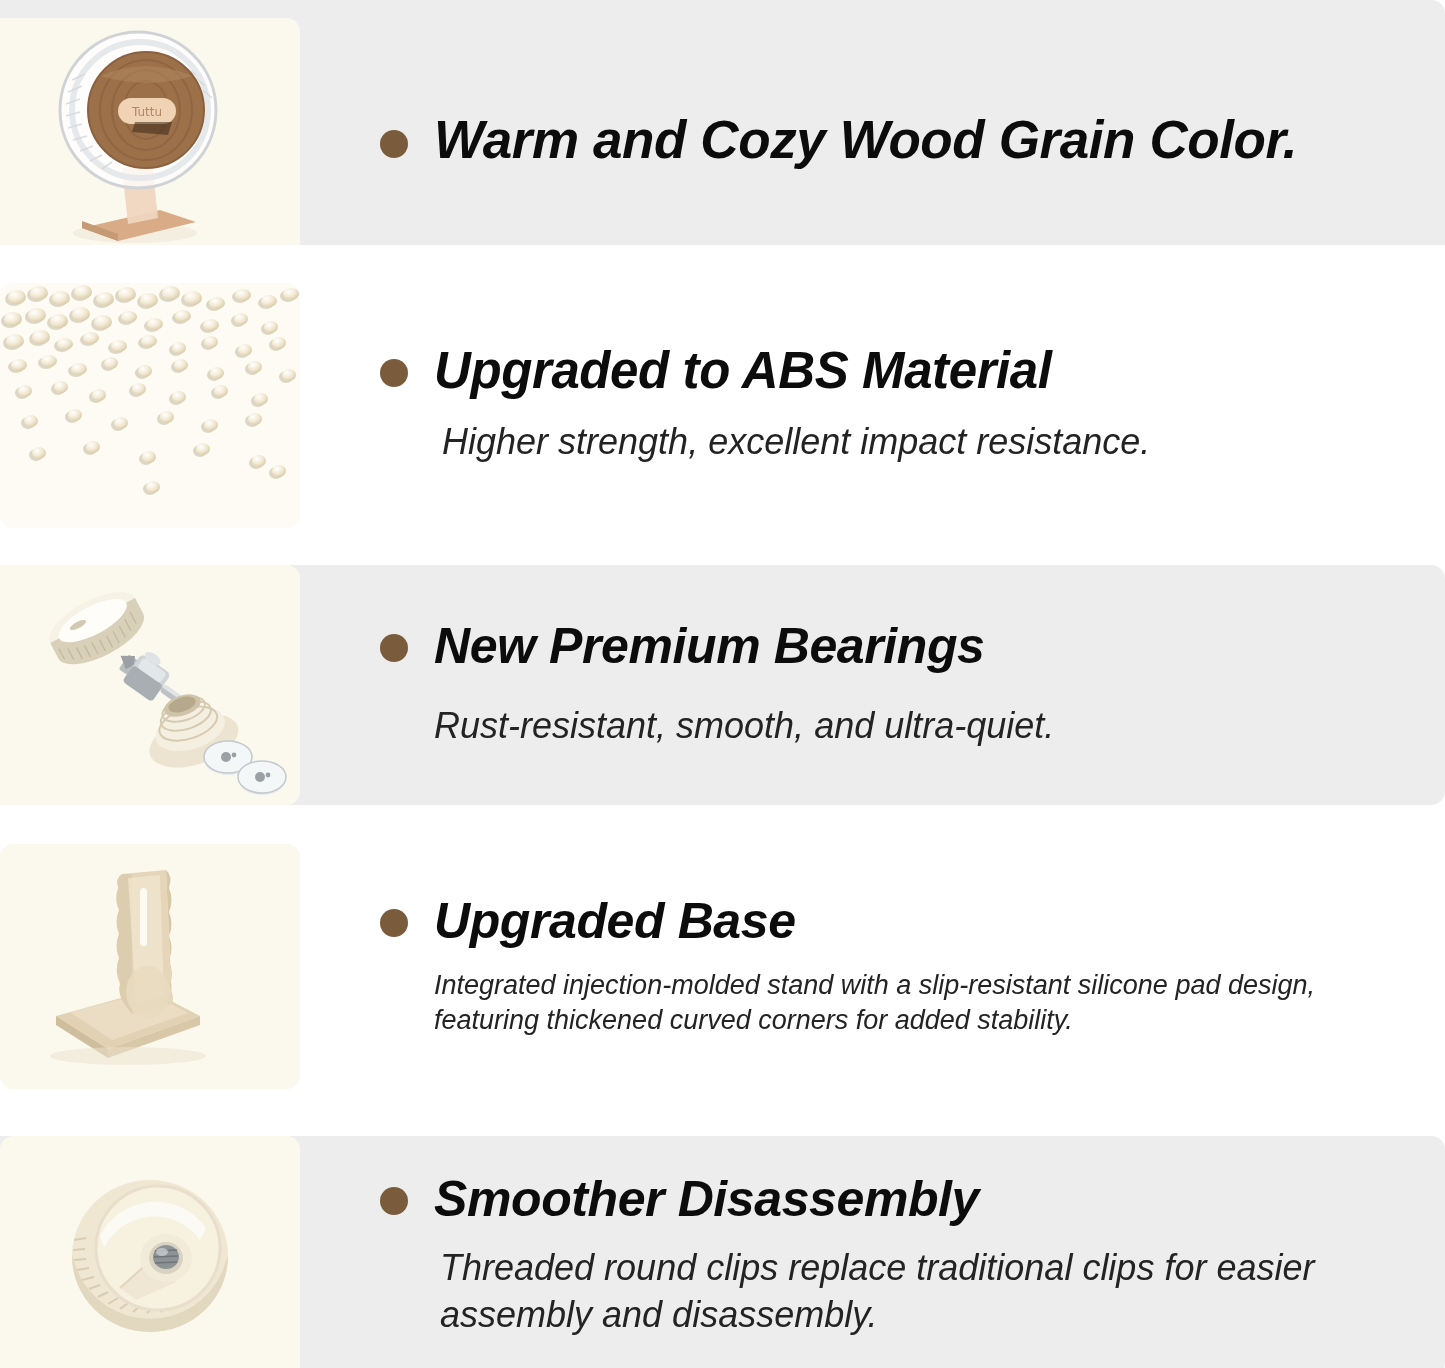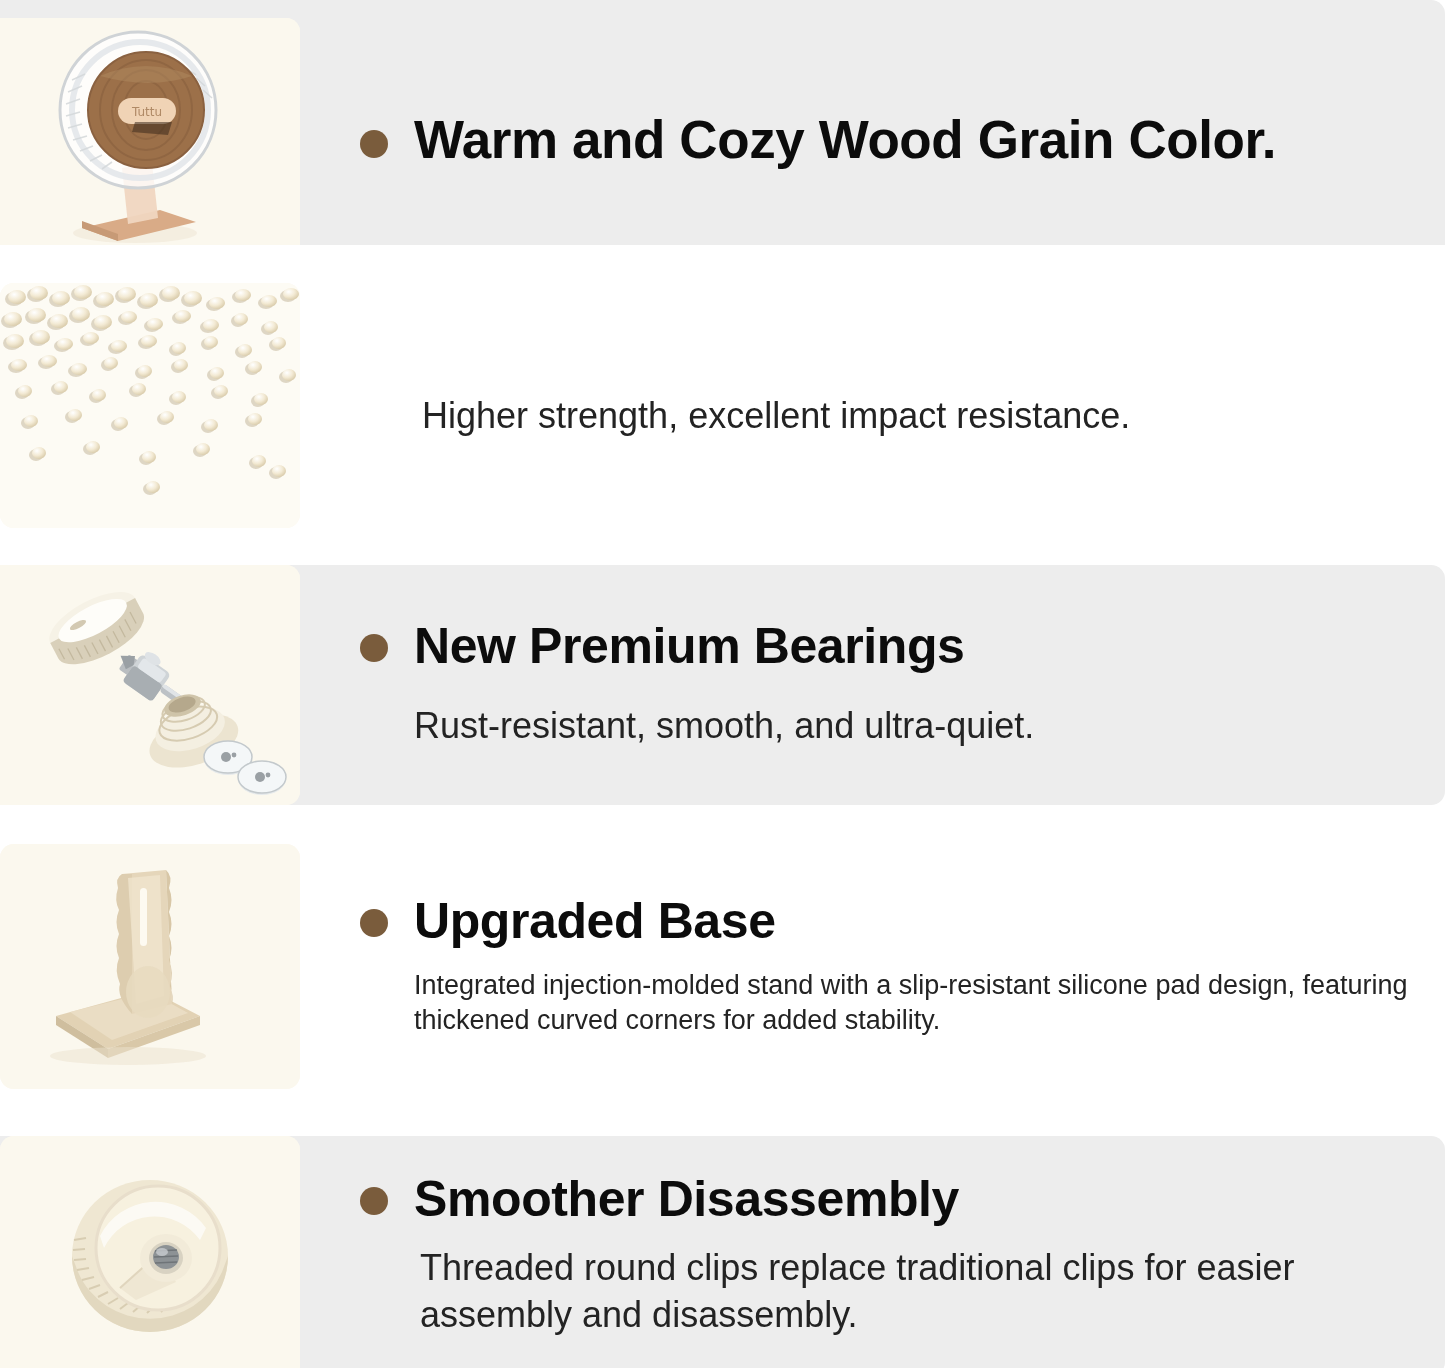--- a/index.html
+++ b/index.html
@@ -20,21 +20,21 @@
   
   .thumb{
     position:relative;flex:0 0 auto;
     background:#fbf8ee;
     border-radius:14px;
     overflow:hidden;
   }
   .thumb svg{display:block;width:100%;height:100%;}
 
   
-  .textwrap{flex:1 1 auto;padding-left:60px;padding-right:18px;}
+  .textwrap{flex:1 1 auto;padding-left:80px;padding-right:18px;font-style:italic;}
   .headline{display:flex;align-items:flex-start;}
   .bullet{
     flex:0 0 auto;
     border-radius:50%;
     background:#7a5c3c;
   }
   .title{
     font-weight:bold;
     color:#0c0c0c;
     letter-spacing:-0.4px;
@@ -278,20 +278,24 @@
               <ellipse cx="149" cy="174" rx="7" ry="6"></ellipse>
                 <ellipse cx="203" cy="166" rx="7" ry="6"></ellipse>
               <ellipse cx="259" cy="178" rx="7" ry="6"></ellipse>
               <ellipse cx="153" cy="204" rx="7" ry="6"></ellipse>
                 <ellipse cx="279" cy="188" rx="7" ry="6"></ellipse>
             </g>
           </g>
         </svg>
       </div>
       <div class="textwrap">
+        <div class="headline">
+          <span class="bullet"></span>
+          <span class="title">Upgraded to ABS Material</span>
+        </div>
         <div class="desc">Higher strength, excellent impact resistance.</div>
       </div>
     </div>
   </div>
 
   <div class="row band" id="row3">
     <div class="inner">
       <div class="thumb">
         <svg viewBox="0 0 300 240" preserveAspectRatio="xMidYMid meet">
           <rect x="0" y="0" width="300" height="240" fill="#fbf8ee"></rect>

